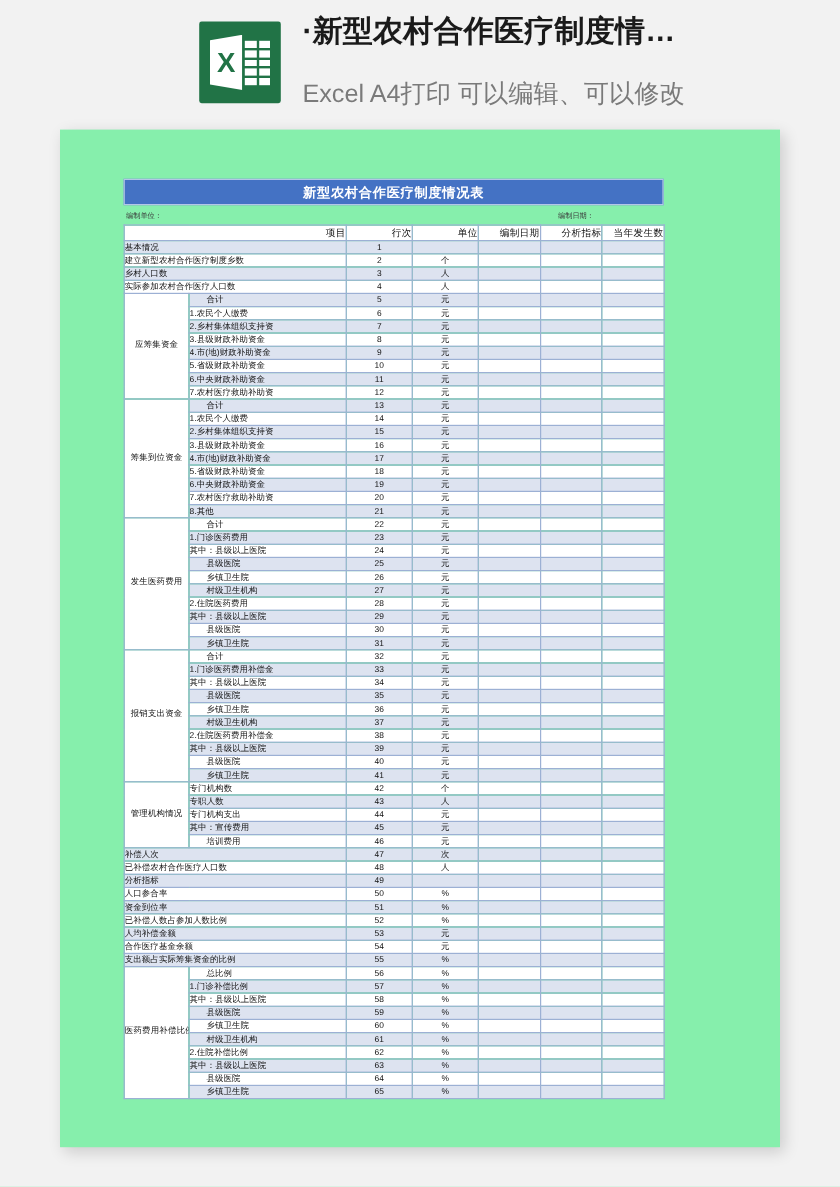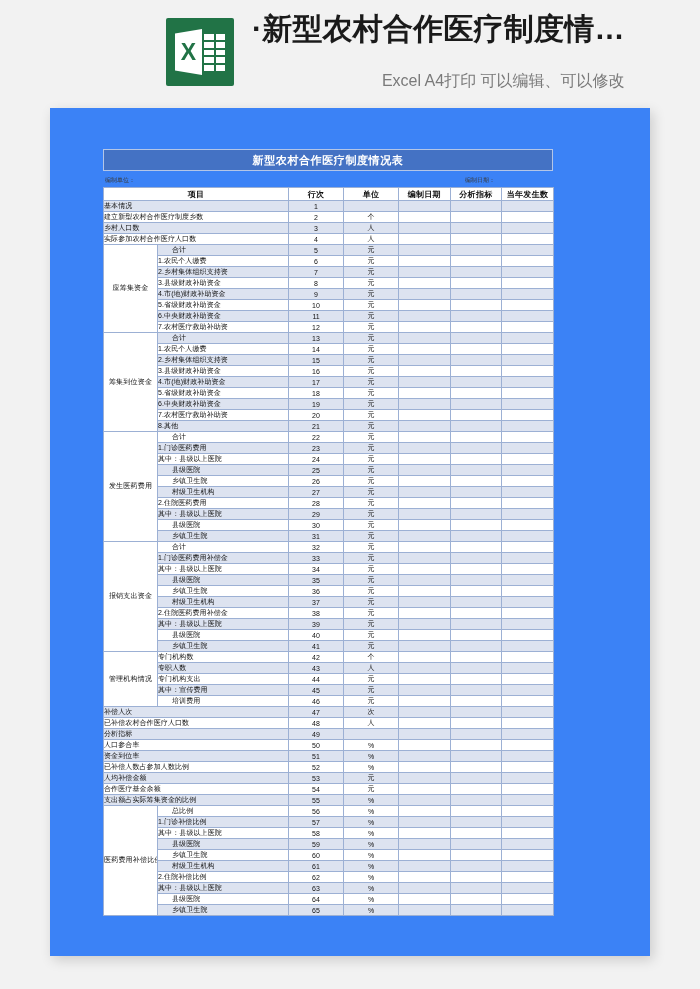--- a/index.html
+++ b/index.html
@@ -67,43 +67,42 @@
     background: #ffffff;
     display: block;
   }
   .header-text {
     margin-left: 18px;
     display: flex;
     flex-direction: column;
     justify-content: center;
   }
   .header-title {
-    font-size: 30px;
+    font-size: 25px;
     font-weight: bold;
     color: #1a1a1a;
     letter-spacing: 0.2px;
     line-height: 1.15;
     white-space: nowrap;
   }
   .header-sub {
-    font-size: 16px;
+    font-size: 21px;
     color: #7a7a7a;
     margin-top: 24px;
     white-space: nowrap;
-    text-align: right;
   }
 
   
   .doc-card {
     position: absolute;
     left: 50px;
     top: 108px;
     width: 600px;
     height: 848px;
-    background: #3b82f6;
+    background: #86efac;
     box-shadow: 3px 4px 12px rgba(0,0,0,0.16);
   }
 
   .sheet {
     position: absolute;
     left: 53px;
     top: 41px;
     width: 450px;
   }
 
@@ -145,22 +144,22 @@
     border: 1px solid #9cb0d4;
     height: 10.2px;
     padding: 0;
     overflow: hidden;
     white-space: nowrap;
     box-sizing: border-box;
   }
   table.grid th {
     background: #ffffff;
     font-size: 8px;
-    font-weight: bold;
-    text-align: center;
+    font-weight: normal;
+    text-align: right;
     height: 13px;
     letter-spacing: 0.3px;
     margin-top: 16px;
   }
   
   col.c-cat  { width: 54px; }
   col.c-item { width: 131px; }
   col.c-no   { width: 55px; }
   col.c-unit { width: 55px; }
   col.c-val  { width: 51.6px; }

